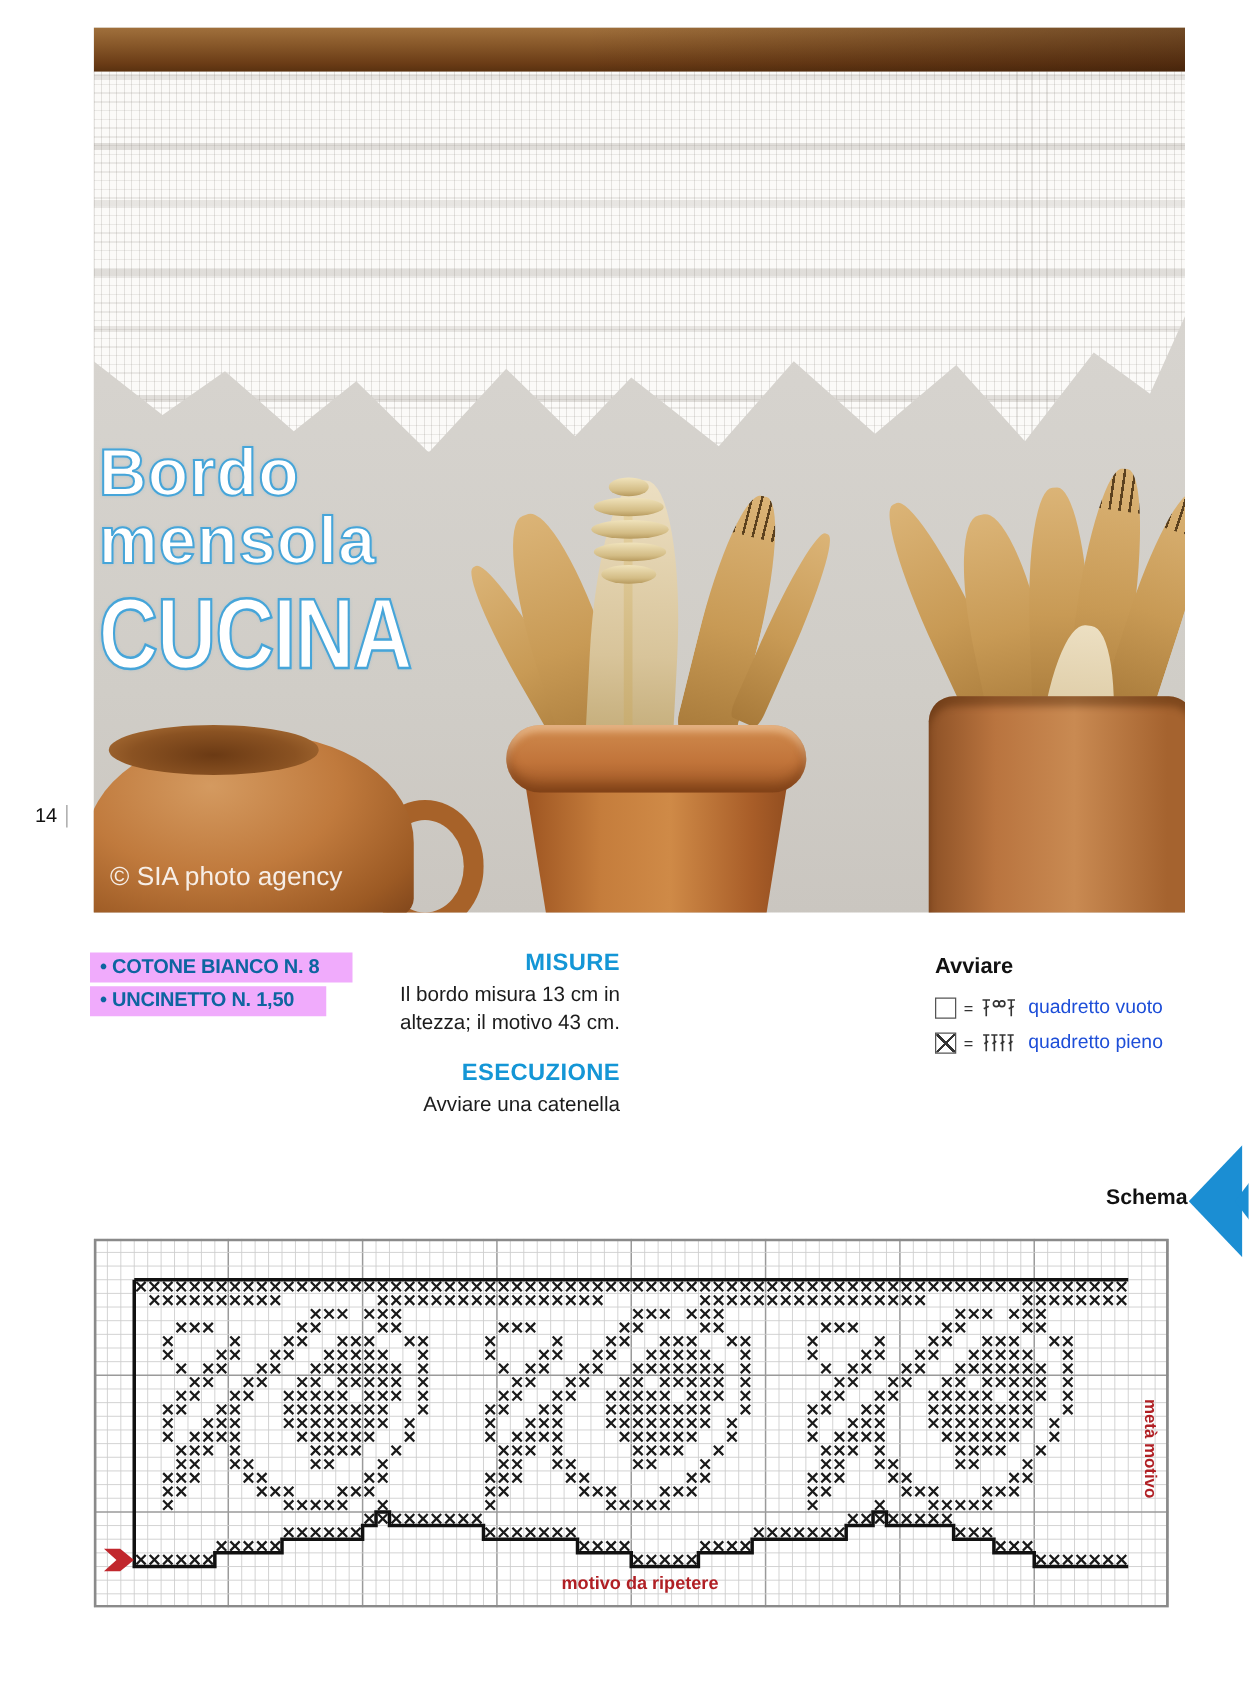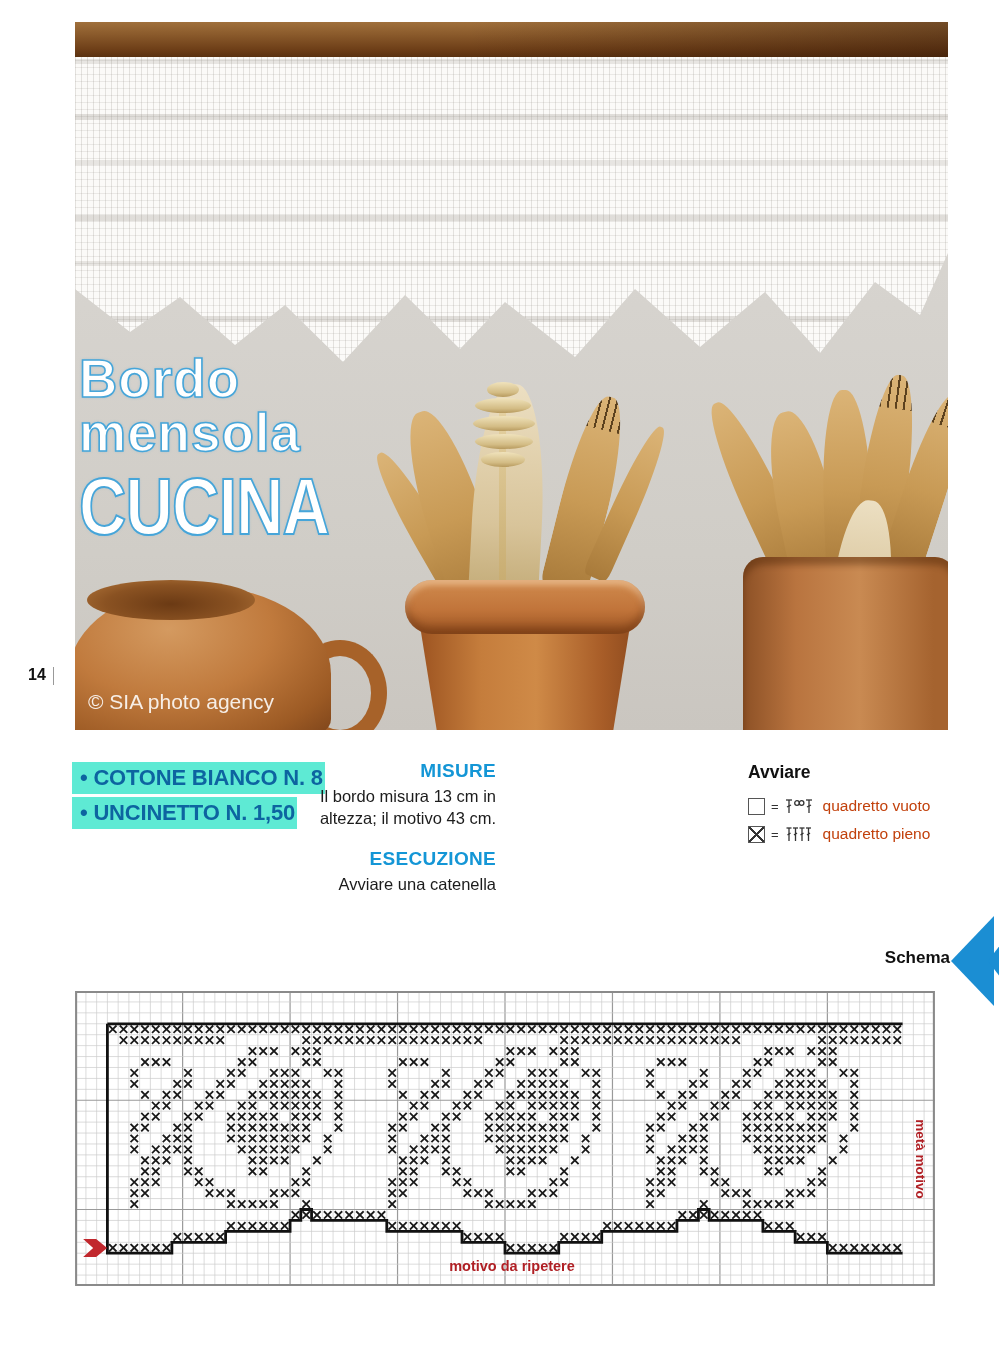--- a/index.html
+++ b/index.html
@@ -53,43 +53,43 @@
         clip-path:polygon(2% 0,98% 0,90% 100%,10% 100%);
         background:linear-gradient(90deg,#9a511f 0%,#c57d3c 30%,#cf8a47 55%,#a85d28 85%,#8f4c1f 100%);}
   .pot-center-rim{left:330px;top:558px;width:240px;height:54px;border-radius:27px;
         background:linear-gradient(180deg,#d08b4e 0%,#c1743a 55%,#9c5523 100%);
         box-shadow:inset 0 -7px 9px rgba(90,40,8,.45), inset 0 5px 6px rgba(255,225,190,.5);}
   .pot-right{left:668px;top:535px;width:212px;height:175px;border-radius:20px 20px 0 0;
         background:linear-gradient(90deg,#8d5126 0%,#b9743f 25%,#c98a52 55%,#a5632f 90%);
         box-shadow:inset 0 8px 6px rgba(70,32,6,.4);}
 
   
-  .pagenum{position:absolute;left:28px;top:666px;font-size:16px;font-weight:bold;color:#111;}
+  .pagenum{position:absolute;left:28px;top:644px;font-size:16px;font-weight:normal;color:#111;}
   .pagenum-bar{display:inline-block;width:1px;height:18px;background:#999;margin-left:7px;vertical-align:middle;}
 
   
   .badges{position:absolute;left:72px;top:762px;}
-  .badge{display:table;margin-bottom:3px;background:#5eead4;color:#0d64a0;font-weight:bold;
-         font-size:22px;letter-spacing:-.2px;padding:3px 2px 3px 8px;}
+  .badge{display:table;margin-bottom:3px;background:#f0abfc;color:#0d64a0;font-weight:bold;
+         font-size:16px;letter-spacing:-.2px;padding:3px 26px 3px 8px;}
   .col-misure{position:absolute;left:286px;top:760px;width:210px;text-align:right;}
   .col-mid{position:absolute;left:516px;top:762px;width:218px;}
   .h-blue{color:#1496d6;font-weight:bold;font-size:19px;letter-spacing:.3px;margin:0 0 4px 0;}
   .bodytext{font-size:16.5px;line-height:1.32;color:#1c1c1c;}
   .preline{white-space:pre-line;}
   .gap{height:18px;}
   .col-legend{position:absolute;left:748px;top:762px;width:210px;}
   .legend-title{font-size:17.5px;font-weight:bold;color:#111;margin-bottom:14px;}
   .legend-row{display:flex;align-items:center;gap:6px;margin-bottom:10px;}
   .sq{width:15px;height:15px;border:1.7px solid #555;background:#fff;flex:none;}
   .sq.full{background-image:
       linear-gradient(45deg, transparent calc(50% - .9px), #333 calc(50% - .9px) calc(50% + .9px), transparent calc(50% + .9px)),
       linear-gradient(-45deg, transparent calc(50% - .9px), #333 calc(50% - .9px) calc(50% + .9px), transparent calc(50% + .9px));}
   .eq{font-size:13px;color:#333;}
   .stitch svg{display:block;}
-  .legend-label{font-size:15.5px;color:#c2410c;margin-left:4px;}
+  .legend-label{font-size:15.5px;color:#1d4ed8;margin-left:4px;}
 
   
   .schema-label{position:absolute;left:860px;top:948px;width:90px;text-align:right;
         font-size:17px;font-weight:bold;color:#111;}
   .tri{position:absolute;background:#1b8ed3;}
   .tri1{left:951px;top:916px;width:43px;height:90px;clip-path:polygon(100% 0,0 50%,100% 100%);}
   .tri2{left:988px;top:916px;width:34px;height:90px;clip-path:polygon(100% 0,0 50%,100% 100%);}
 
   
   .chart{position:absolute;left:75px;top:991px;width:860px;height:295px;}

